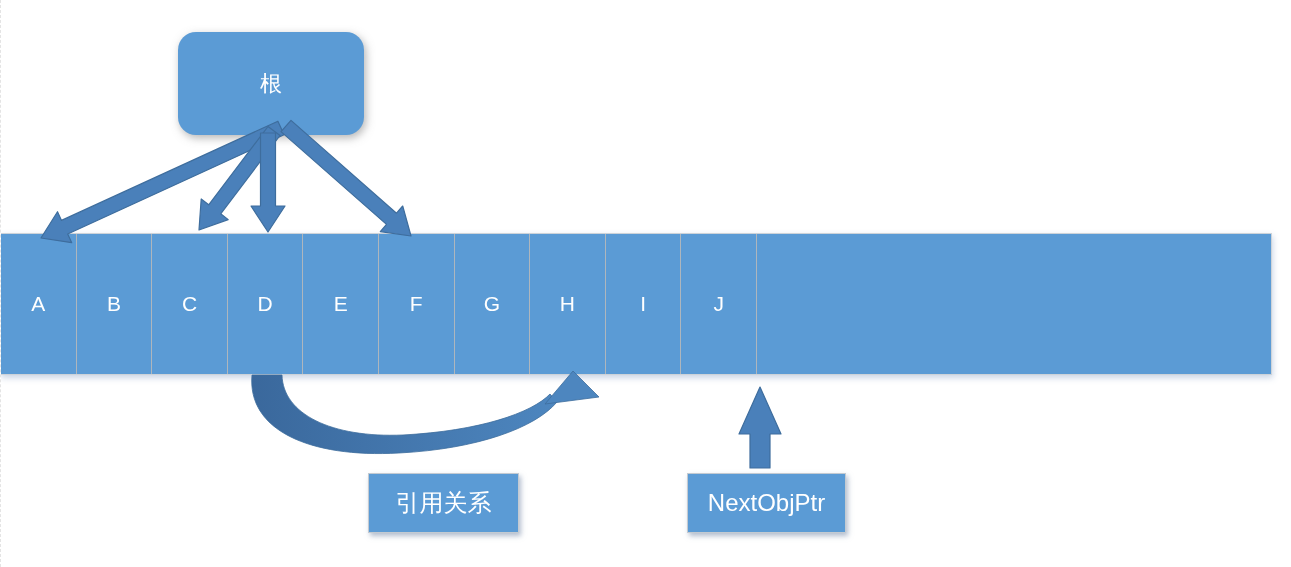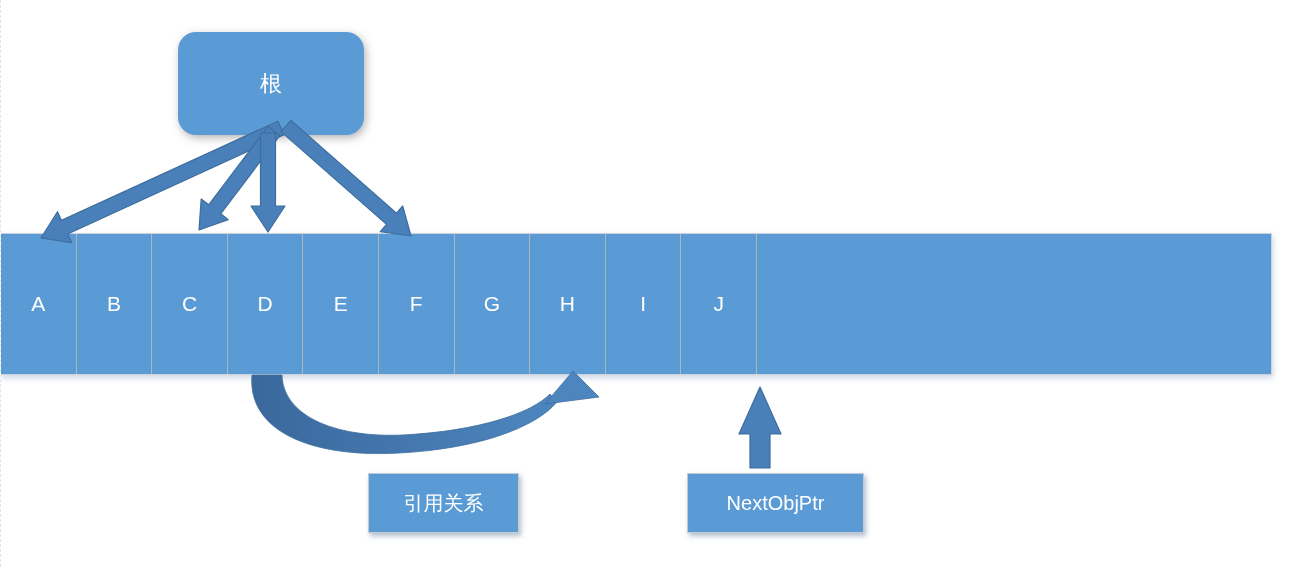--- a/index.html
+++ b/index.html
@@ -26,24 +26,24 @@
     width:75.6px;flex:0 0 auto;box-sizing:border-box;
     border-right:1px solid #aeb6bd;
     display:flex;align-items:center;justify-content:center;
     color:#ffffff;font-size:21px;
   }
   .label-box{
     position:absolute;background:#5b9bd5;
     border:1px solid #c3cad1;box-sizing:border-box;
     box-shadow:2px 3px 5px rgba(115,135,165,.55);
     display:flex;align-items:center;justify-content:center;
-    color:#ffffff;font-size:20px;white-space:nowrap;
+    color:#ffffff;font-size:24px;white-space:nowrap;
   }
   #ref-label{left:367px;top:473px;width:151px;height:60px;}
-  #ptr-label{left:686px;top:473px;width:177px;height:60px;}
+  #ptr-label{left:686px;top:473px;width:159px;height:60px;}
   svg.overlay{position:absolute;left:0;top:0;width:1291px;height:567px;pointer-events:none;}
   .block-arrow{fill:#4a80ba;stroke:#3e6d9d;stroke-width:1.2;stroke-linejoin:round;}
 </style>
 </head>
 <body>
 
 <div class="canvas">
 
   <div class="root-box">
     <span>根</span>

